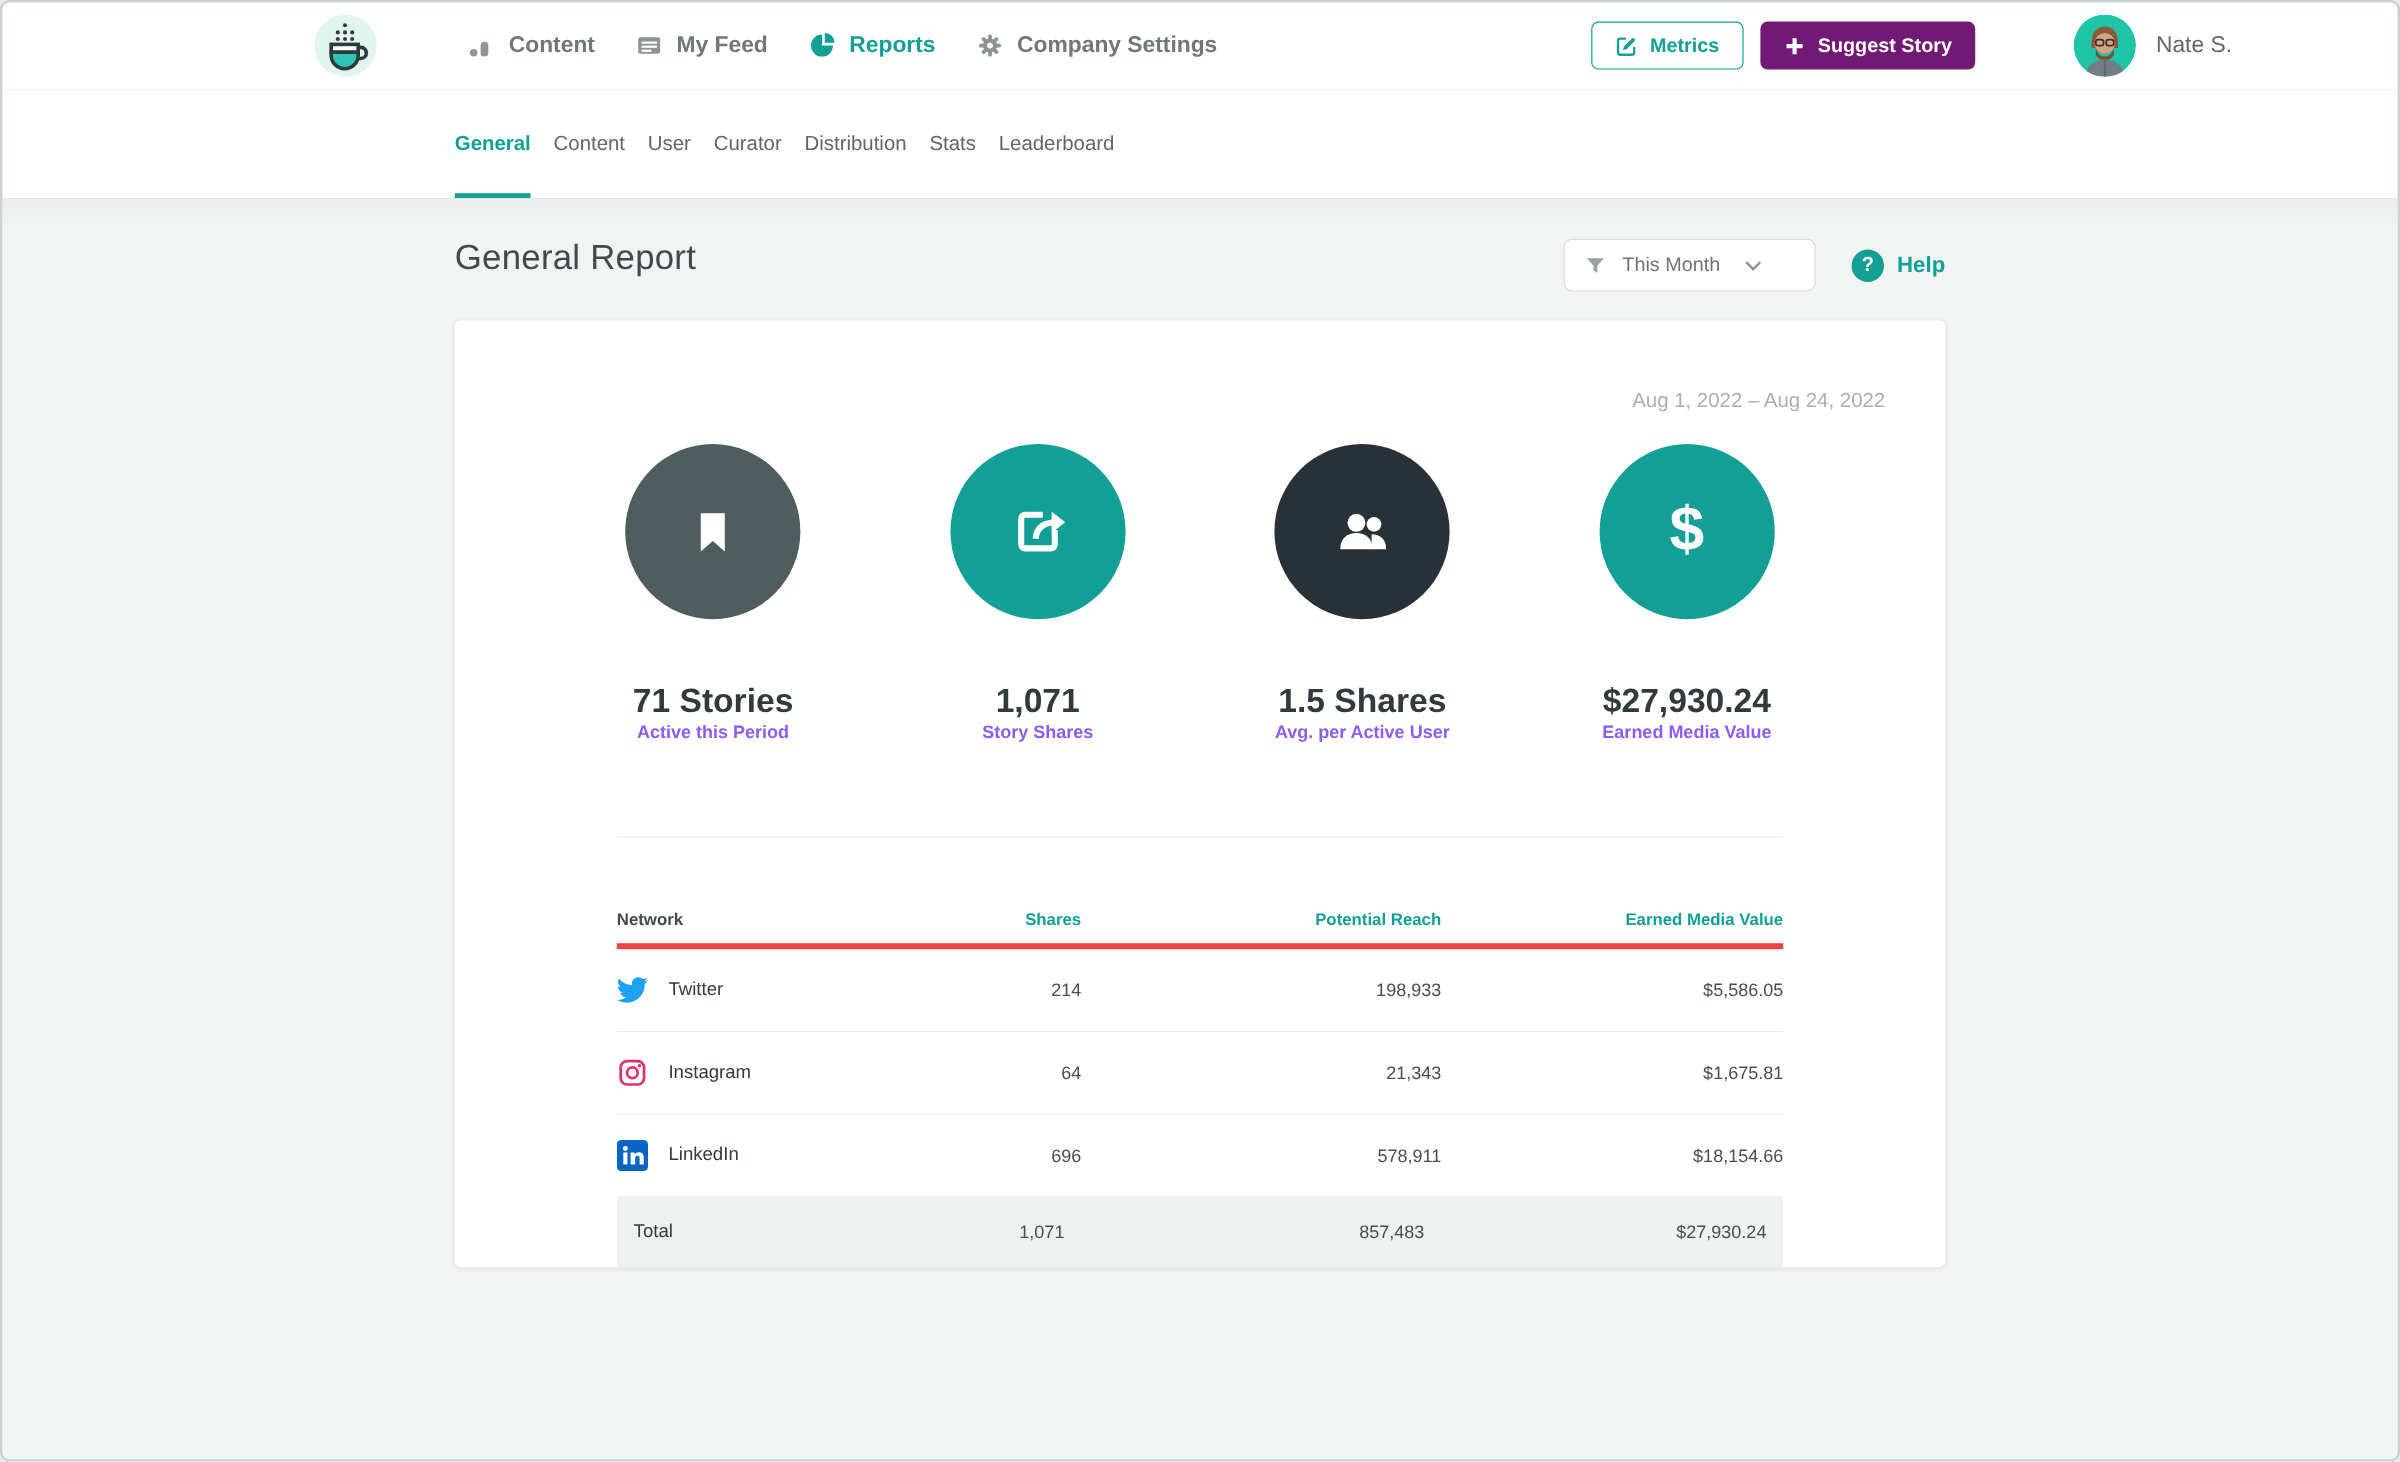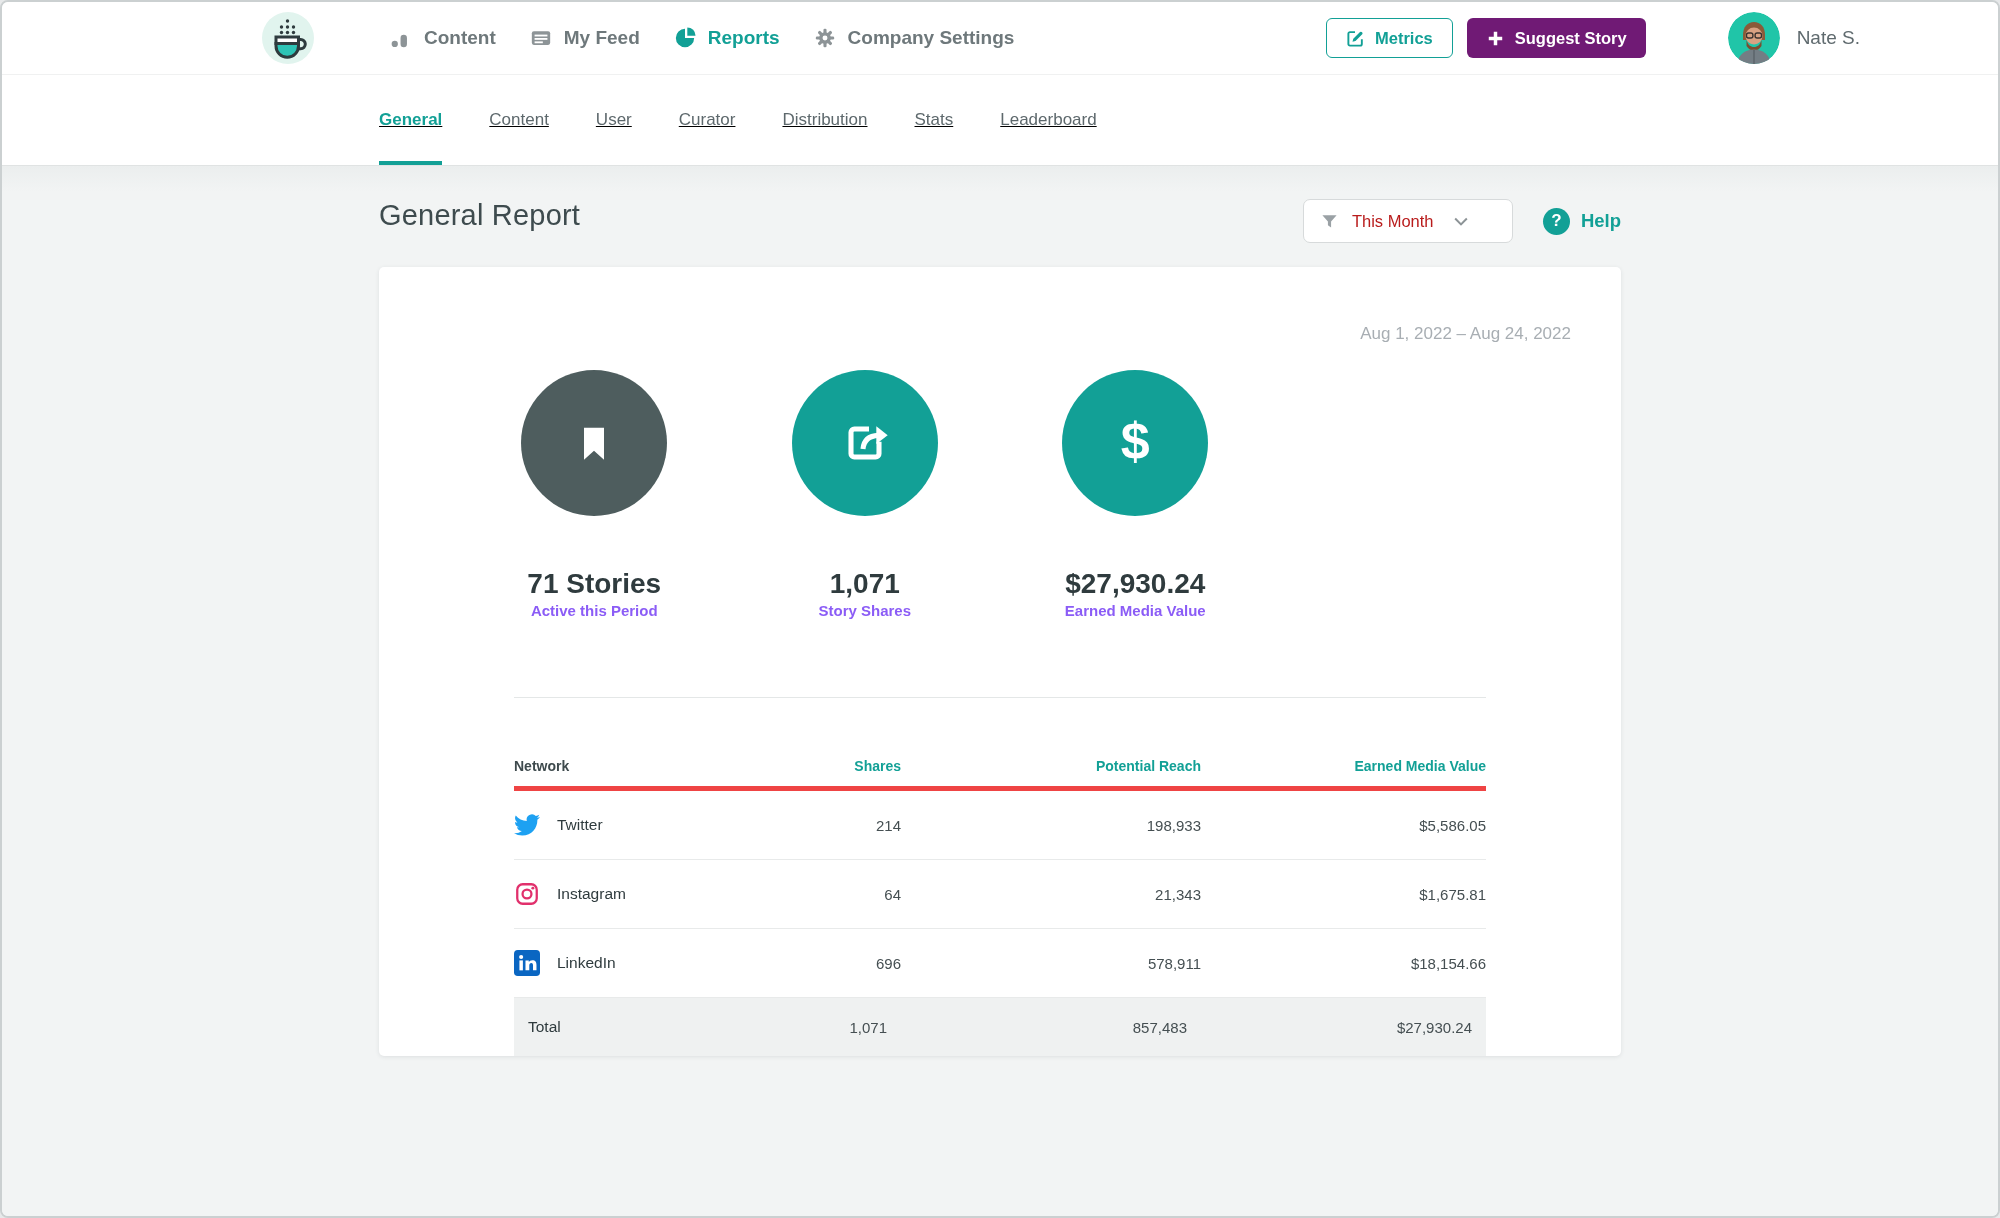--- a/index.html
+++ b/index.html
@@ -20,31 +20,31 @@
   .nav-item .nicon { width:22px; height:22px; display:block; color:#8d9497; }
   .nav-item.active { color:#12a096; }
   .nav-item.active .nicon { color:#12a096; }
   .topnav-right { margin-left:auto; display:flex; align-items:center; }
   .btn { height:40px; border-radius:6px; display:inline-flex; align-items:center; gap:10px; font-size:16.5px; font-weight:700; padding:0 19px; cursor:pointer; border:none; font-family:inherit; }
   .btn-compose { background:#fff; color:#12a096; border:1.5px solid #12a096; }
   .btn-suggest { background:#701a75; color:#fff; margin-left:14px; }
   .avatar { width:52px; height:52px; border-radius:50%; overflow:hidden; margin-left:82px; flex:0 0 auto; cursor:pointer; }
   .user-name { font-size:19px; color:#5f6a6e; margin-left:17px; }
   
-  .subnav { height:91px; background:#fff; border-bottom:1px solid #e0e3e3; display:flex; align-items:stretch; padding:0 0 0 377px; gap:47px;text-decoration:underline; }
+  .subnav { height:91px; background:#fff; border-bottom:1px solid #e0e3e3; display:flex; align-items:stretch; padding:0 0 0 377px; gap:19px; }
   .tab { display:flex; align-items:center; font-size:17px; font-weight:500; color:#5d686c; cursor:pointer; border-bottom:4px solid transparent; padding-top:4px; }
   .tab.active { color:#12a096; border-bottom-color:#12a096; font-weight:700; }
   
   .page { padding:33px 377px 0; background:linear-gradient(#ebeeee, #f2f4f4 26px); height:calc(1218px - 73px - 91px - 4px); overflow:hidden; }
   .report-header { display:flex; align-items:flex-start; height:44px; }
   .page-title { font-size:29px; font-weight:500; color:#3e4b4e; letter-spacing:.2px; }
   .header-tools { margin-left:auto; display:flex; align-items:center; gap:30px; }
   .filter-btn { height:44px; min-width:210px; background:#fff; border:1px solid #d7dadb; border-radius:7px; display:flex; align-items:center; gap:13px; padding:0 16px; cursor:pointer; font-family:inherit; }
   .filter-btn .ficon { width:19px; height:19px; color:#9aa1a5; }
-  .filter-label { font-size:16.5px; color:#b91c1c; }
+  .filter-label { font-size:16.5px; color:#737373; }
   .filter-btn .chev { width:20px; height:20px; color:#8d9497; margin-left:4px; }
   .help-link { display:flex; align-items:center; gap:11px; cursor:pointer; }
   .q-icon { width:27px; height:27px; border-radius:50%; background:#12a096; color:#fff; font-size:17px; font-weight:700; display:flex; align-items:center; justify-content:center; }
   .help-label { color:#12a096; font-size:18.5px; font-weight:700; }
   
   .card { margin-top:24px; background:#fff; border-radius:5px; box-shadow:0 1px 4px rgba(40,50,55,.10); padding:57px 50px 0; }
   .date-range { text-align:right; font-size:17px; color:#a8aeb3; height:20px; }
   .metrics-title { text-align:center; font-size:20.5px; font-weight:700; color:#2f3b3e; margin-top:60px; }
   .metrics-grid { display:grid; grid-template-columns:repeat(4,1fr); margin:26px 30px 0; }
   .metric { display:flex; flex-direction:column; align-items:center; text-align:center; }
@@ -226,20 +226,32 @@
             <svg viewBox="0 0 48 48">
               <path d="M27 13.5 H16 a2.5 2.5 0 0 0 -2.5 2.5 v16 a2.5 2.5 0 0 0 2.5 2.5 h16 a2.5 2.5 0 0 0 2.5 -2.5 V23" fill="none" stroke="#ffffff" stroke-width="3.8"></path>
               <path d="M22.5 28.5 c.6 -6.8 4.6 -9.9 11.5 -10.2" fill="none" stroke="#ffffff" stroke-width="3.8"></path>
               <path d="M32.5 11.5 L41 18.2 L32.5 24.8 Z" fill="#ffffff"></path>
             </svg>
           </div>
           <div class="metric-value">1,071</div>
           <div class="metric-label">Story Shares</div>
         </div>
 
+        <div class="metric">
+          <div class="metric-circle" style="background-color: rgb(39, 49, 55);">
+            <svg viewBox="0 0 48 48" fill="#ffffff">
+              <circle cx="31.5" cy="19.5" r="4.6"></circle>
+              <path d="M30 25.6 c5.4 0 9 3.4 9 8.4 v1 h-9 z"></path>
+              <circle cx="20.5" cy="18.5" r="5.6"></circle>
+              <path d="M10.5 34 c0 -5.6 4.4 -9.2 10 -9.2 s10 3.6 10 9.2 v1 h-20 z"></path>
+            </svg>
+          </div>
+          <div class="metric-value">1.5 Shares</div>
+          <div class="metric-label">Avg. per Active User</div>
+        </div>
 
         <div class="metric">
           <div class="metric-circle" style="background-color: rgb(18, 160, 150);">
             <span class="dollar-glyph">$</span>
           </div>
           <div class="metric-value">$27,930.24</div>
           <div class="metric-label">Earned Media Value</div>
         </div>
 
       </div>

